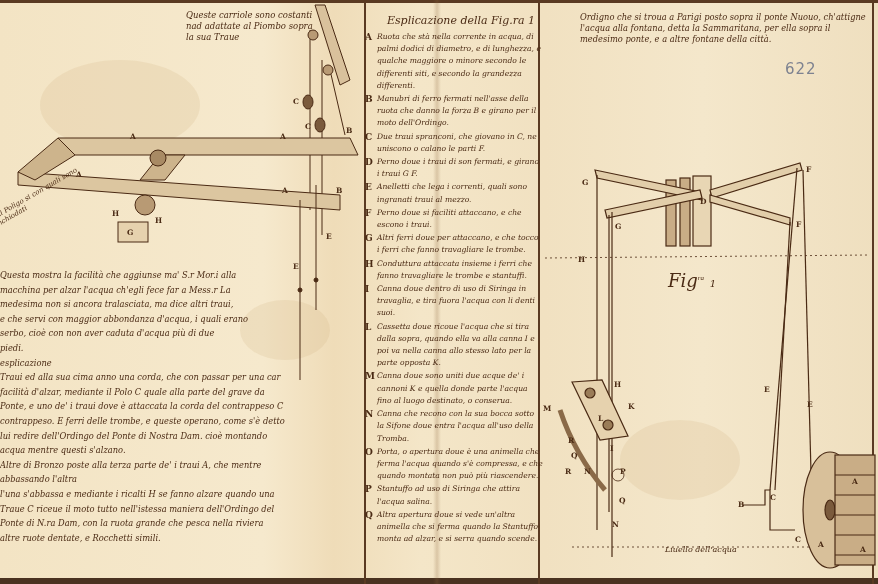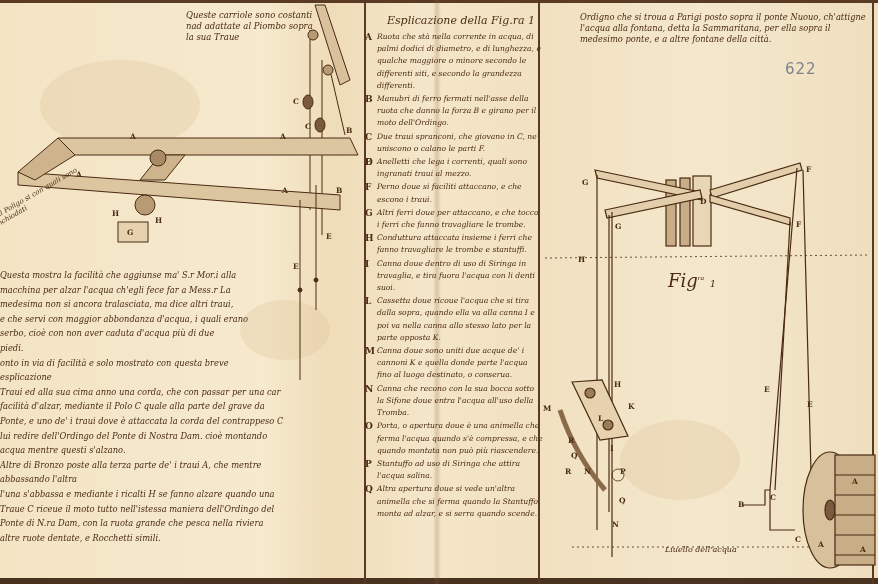--- a/index.html
+++ b/index.html
@@ -88,41 +88,41 @@
   <span class="lbl" style="left:112px;top:209px;">H</span>
   <span class="lbl" style="left:155px;top:216px;">H</span>
 
   <div class="left-text hand">
     <p>Questa mostra la facilità che aggiunse ma' S.r Mor.i alla</p>
     <p>macchina per alzar l'acqua ch'egli fece far a Mess.r La</p>
     <p>medesima non si ancora tralasciata, ma dice altri traui,</p>
     <p>e che servi con maggior abbondanza d'acqua, i quali erano</p>
     <p>serbo, cioè con non aver caduta d'acqua più di due</p>
     <p>piedi.</p>
-    <p>onto in via di facilità e solo mostrato con questa breve</p>
     <p>esplicazione</p>
     <p>Traui ed alla sua cima anno una corda, che con passar per una car</p>
     <p>facilità d'alzar, mediante il Polo C quale alla parte del grave da</p>
     <p>Ponte, e uno de' i traui dove è attaccata la corda del contrappeso C</p>
+    <p>contrappeso. E ferri delle trombe, e queste operano, come s'è detto</p>
     <p>lui redire dell'Ordingo del Ponte di Nostra Dam. cioè montando</p>
     <p>acqua mentre questi s'alzano.</p>
     <p>Altre di Bronzo poste alla terza parte de' i traui A, che mentre</p>
     <p>abbassando l'altra</p>
     <p>l'una s'abbassa e mediante i ricalti H se fanno alzare quando una</p>
     <p>Traue C riceue il moto tutto nell'istessa maniera dell'Ordingo del</p>
     <p>Ponte di N.ra Dam, con la ruota grande che pesca nella riviera</p>
     <p>altre ruote dentate, e Rocchetti simili.</p>
   </div>
 
   <div class="mid-col hand">
     <div class="mid-title">Esplicazione della Fig.ra 1</div>
     <div class="entry"><span class="letter">A</span><span>Ruota che stà nella corrente in acqua, di palmi dodici di diametro, e di lunghezza, e qualche maggiore o minore secondo le differenti siti, e secondo la grandezza differenti.</span></div>
     <div class="entry"><span class="letter">B</span><span>Manubri di ferro fermati nell'asse della ruota che danno la forza B e girano per il moto dell'Ordingo.</span></div>
     <div class="entry"><span class="letter">C</span><span>Due traui spranconi, che giovano in C, ne uniscono o calano le parti F.</span></div>
-    <div class="entry"><span class="letter">D</span></div>
+    <div class="entry"><span class="letter">D</span><span>Perno doue i traui di son fermati, e girano i traui G F.</span></div>
     <div class="entry"><span class="letter">E</span><span>Anelletti che lega i correnti, quali sono ingranati traui al mezzo.</span></div>
     <div class="entry"><span class="letter">F</span><span>Perno doue si faciliti attaccano, e che escono i traui.</span></div>
     <div class="entry"><span class="letter">G</span><span>Altri ferri doue per attaccano, e che tocco i ferri che fanno travagliare le trombe.</span></div>
     <div class="entry"><span class="letter">H</span><span>Conduttura attaccata insieme i ferri che fanno travagliare le trombe e stantuffi.</span></div>
     <div class="entry"><span class="letter">I</span><span>Canna doue dentro di uso di Siringa in travaglia, e tira fuora l'acqua con li denti suoi.</span></div>
     <div class="entry"><span class="letter">L</span><span>Cassetta doue ricoue l'acqua che si tira dalla sopra, quando ella va alla canna I e poi va nella canna allo stesso lato per la parte opposta K.</span></div>
     <div class="entry"><span class="letter">M</span><span>Canna doue sono uniti due acque de' i cannoni K e quella donde parte l'acqua fino al luogo destinato, o conserua.</span></div>
     <div class="entry"><span class="letter">N</span><span>Canna che recono con la sua bocca sotto la Sifone doue entra l'acqua all'uso della Tromba.</span></div>
     <div class="entry"><span class="letter">O</span><span>Porta, o apertura doue è una animella che ferma l'acqua quando s'è compressa, e che quando montata non può più riascendere.</span></div>
     <div class="entry"><span class="letter">P</span><span>Stantuffo ad uso di Siringa che attira l'acqua salina.</span></div>

